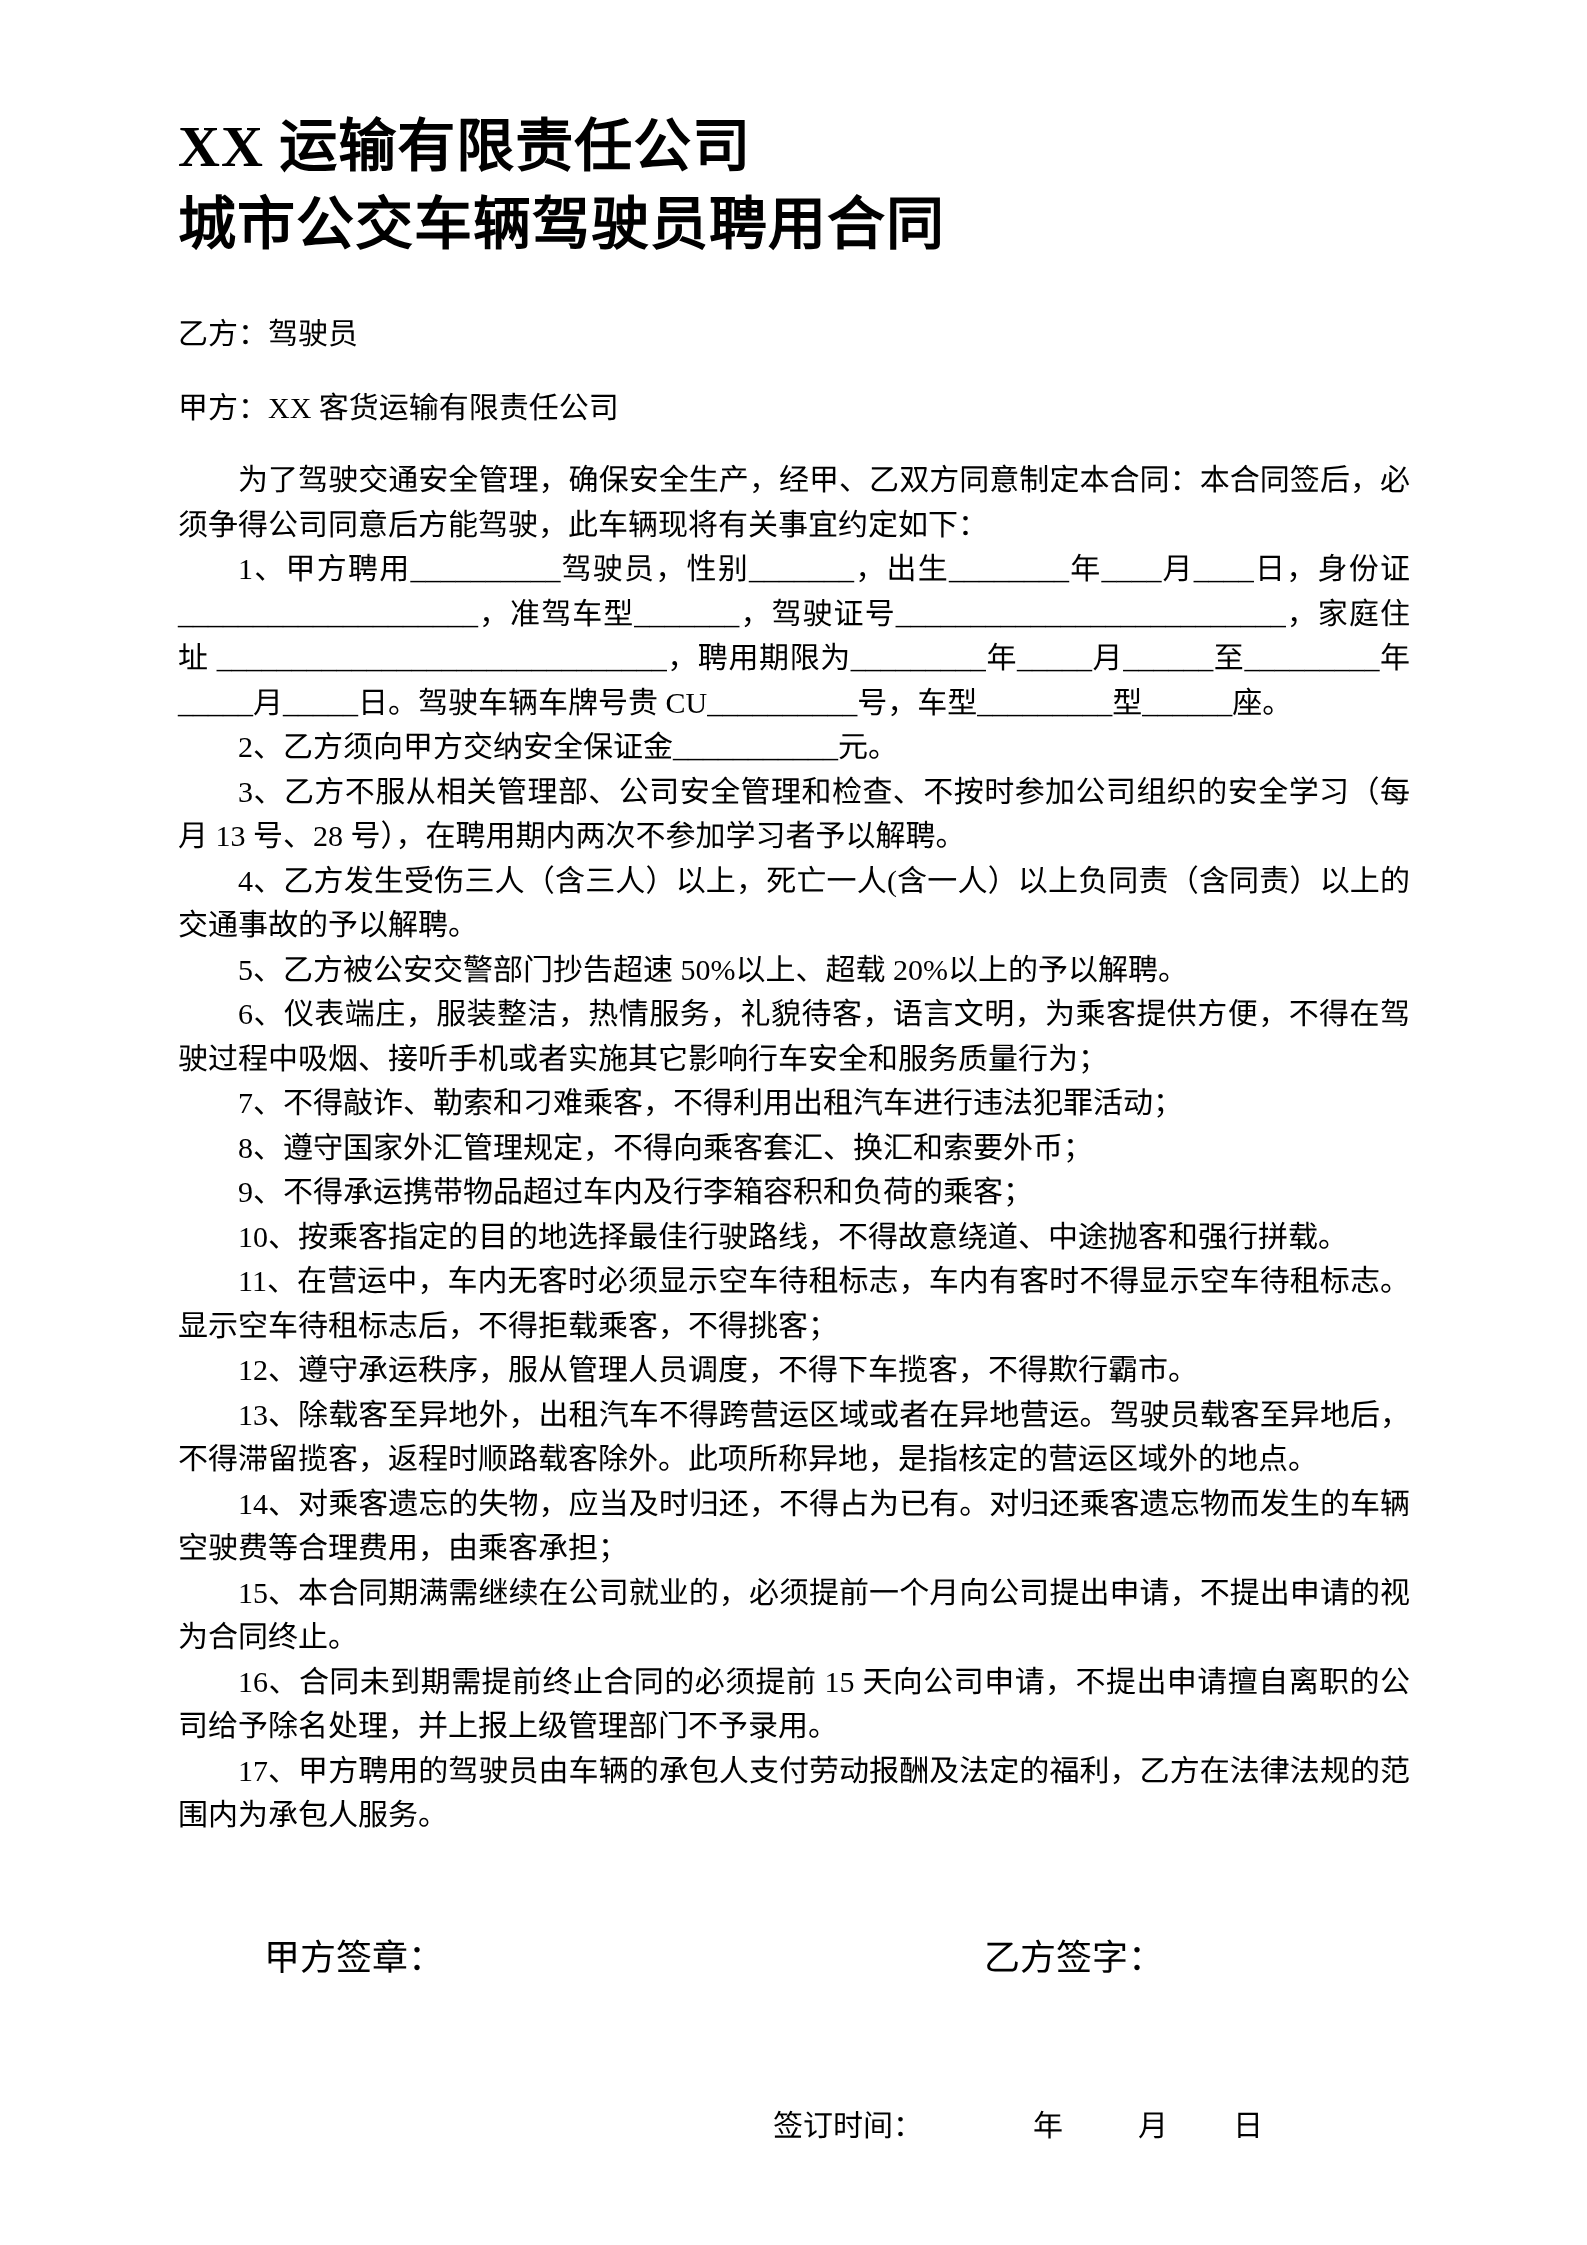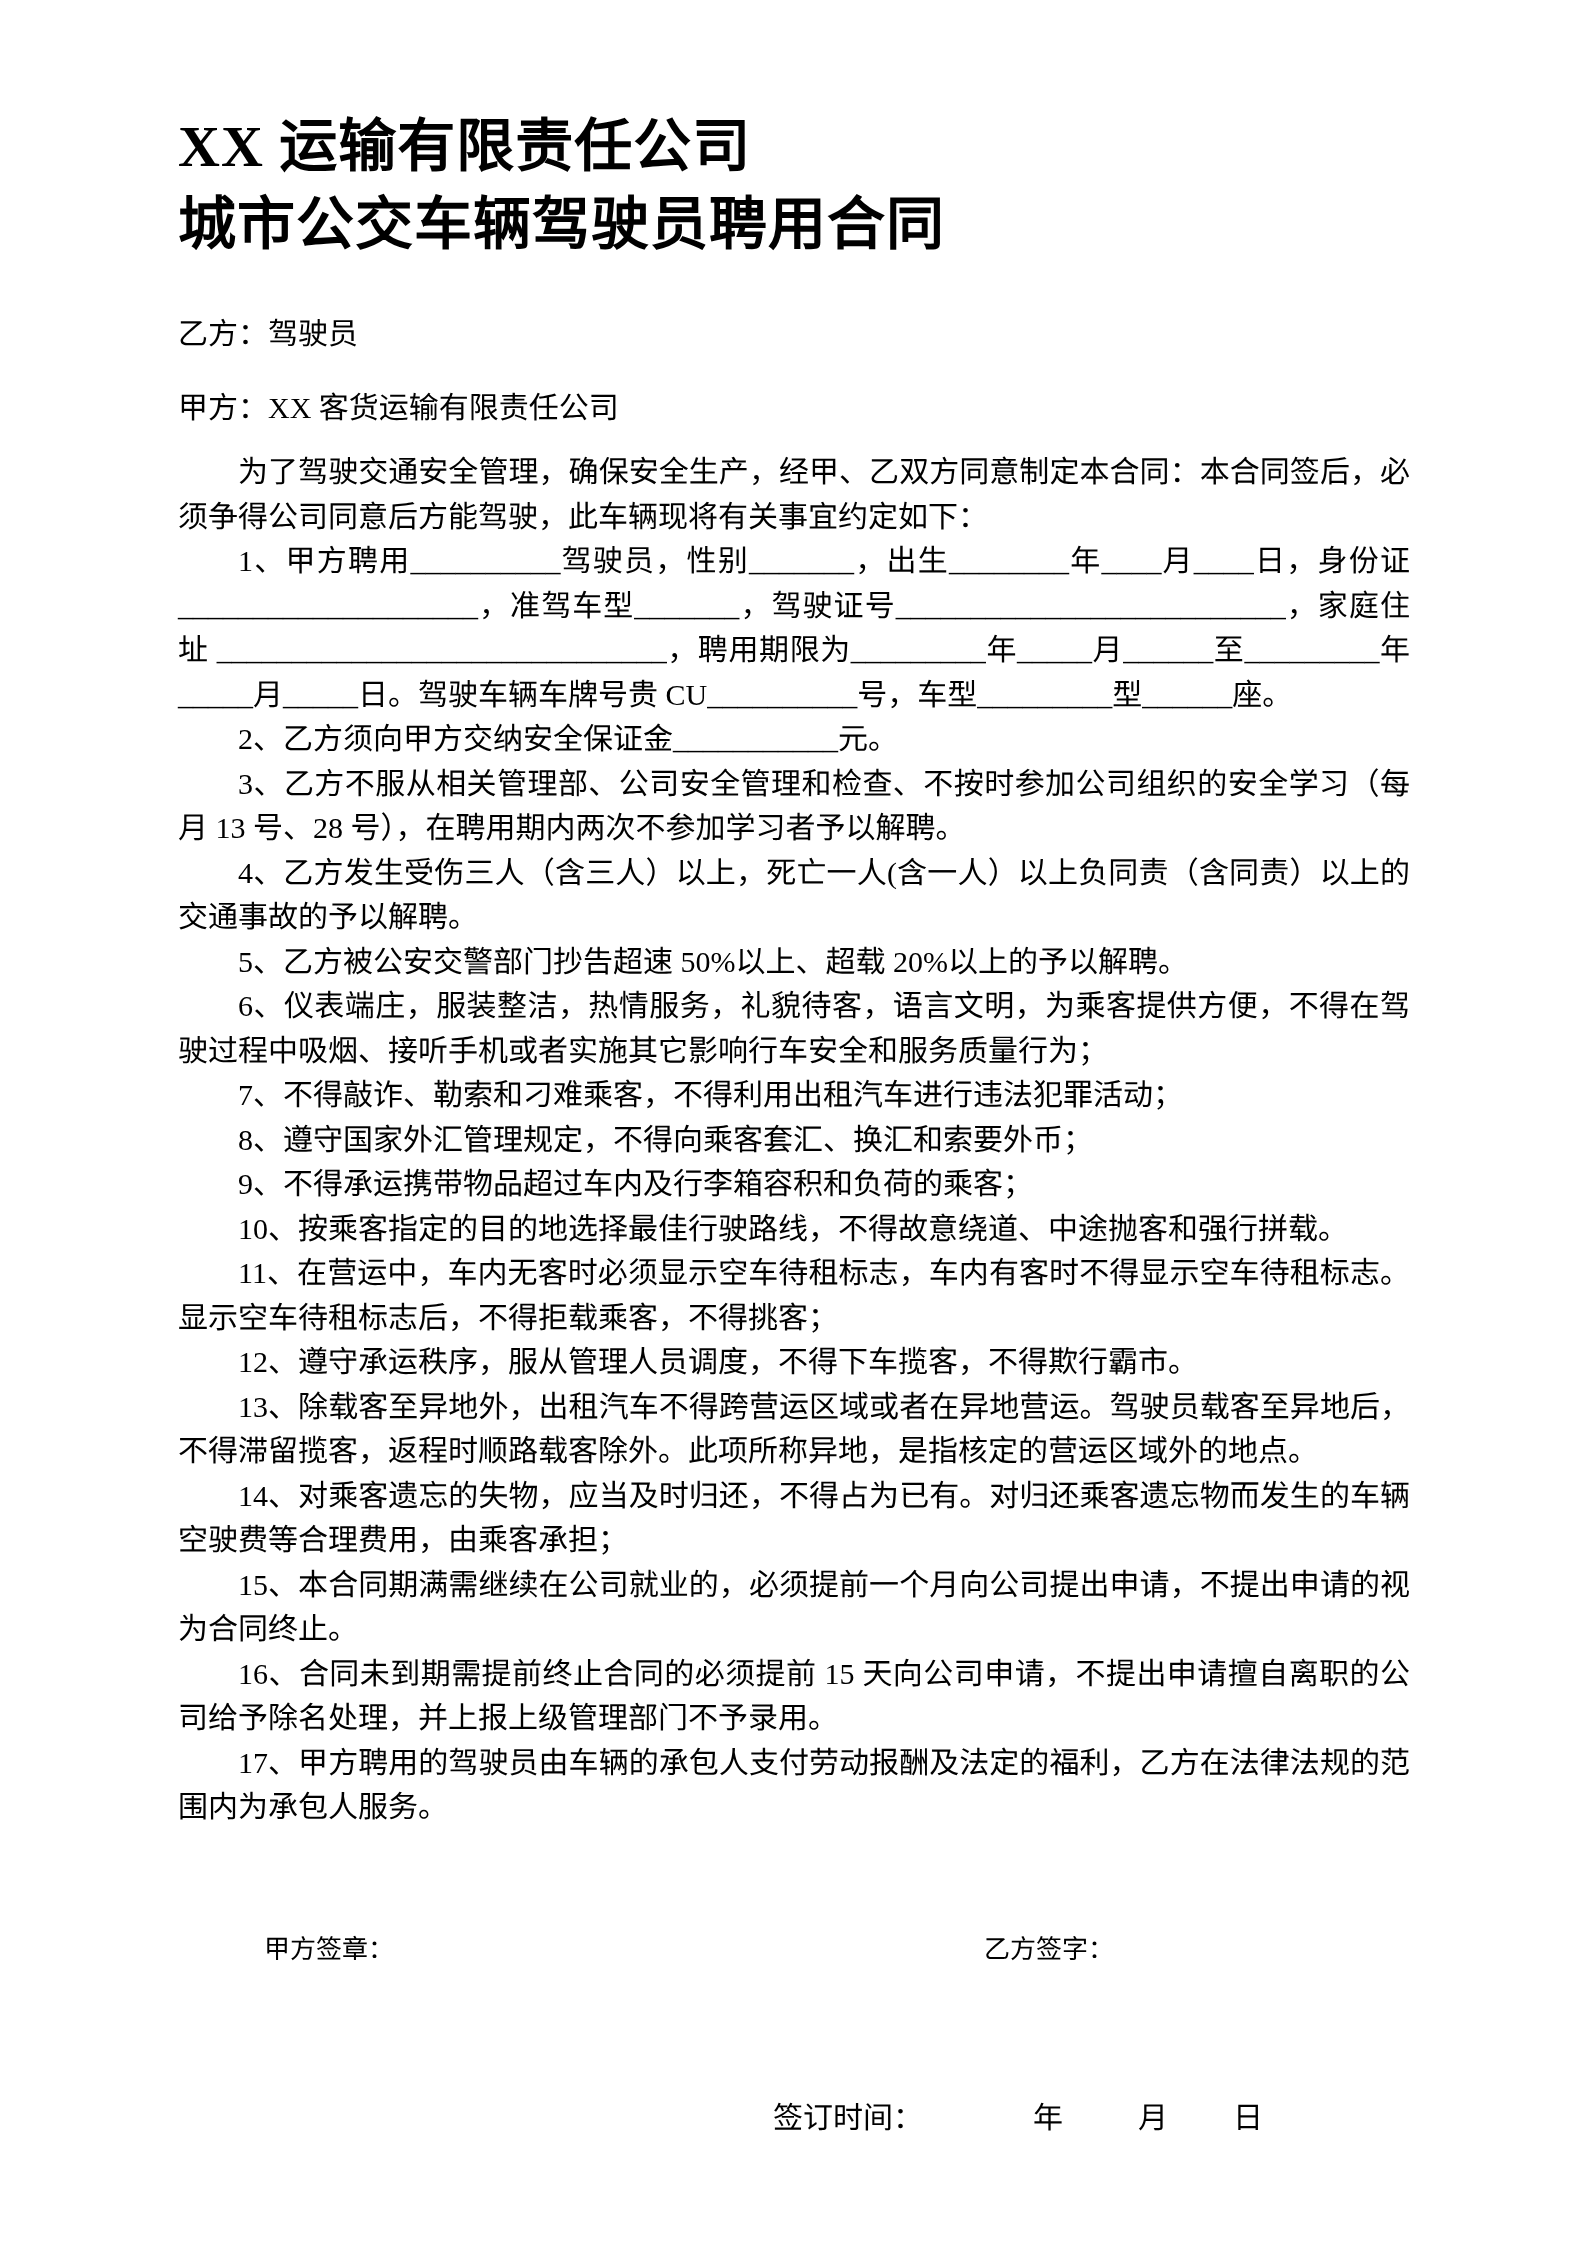--- a/index.html
+++ b/index.html
@@ -37,26 +37,26 @@
   .body-text {
     font-size: 30px;
     line-height: 44.5px;
     text-align: justify;
   }
   .body-text p {
     margin: 0;
     text-indent: 2em;
   }
   .intro-gap {
-    margin-top: 20px;
+    margin-top: 28px;
   }
   .signature-row {
     position: relative;
     margin-top: 98px;
-    font-size: 26px;
+    font-size: 36px;
     line-height: 44px;
     height: 44px;
   }
   .sign-a { position: absolute; left: 86px; top: 0; }
   .sign-b { position: absolute; left: 782px; top: 0; margin-left: 24px; }
   .date-row {
     position: relative;
     margin-top: 124px;
     font-size: 30px;
     line-height: 44px;

